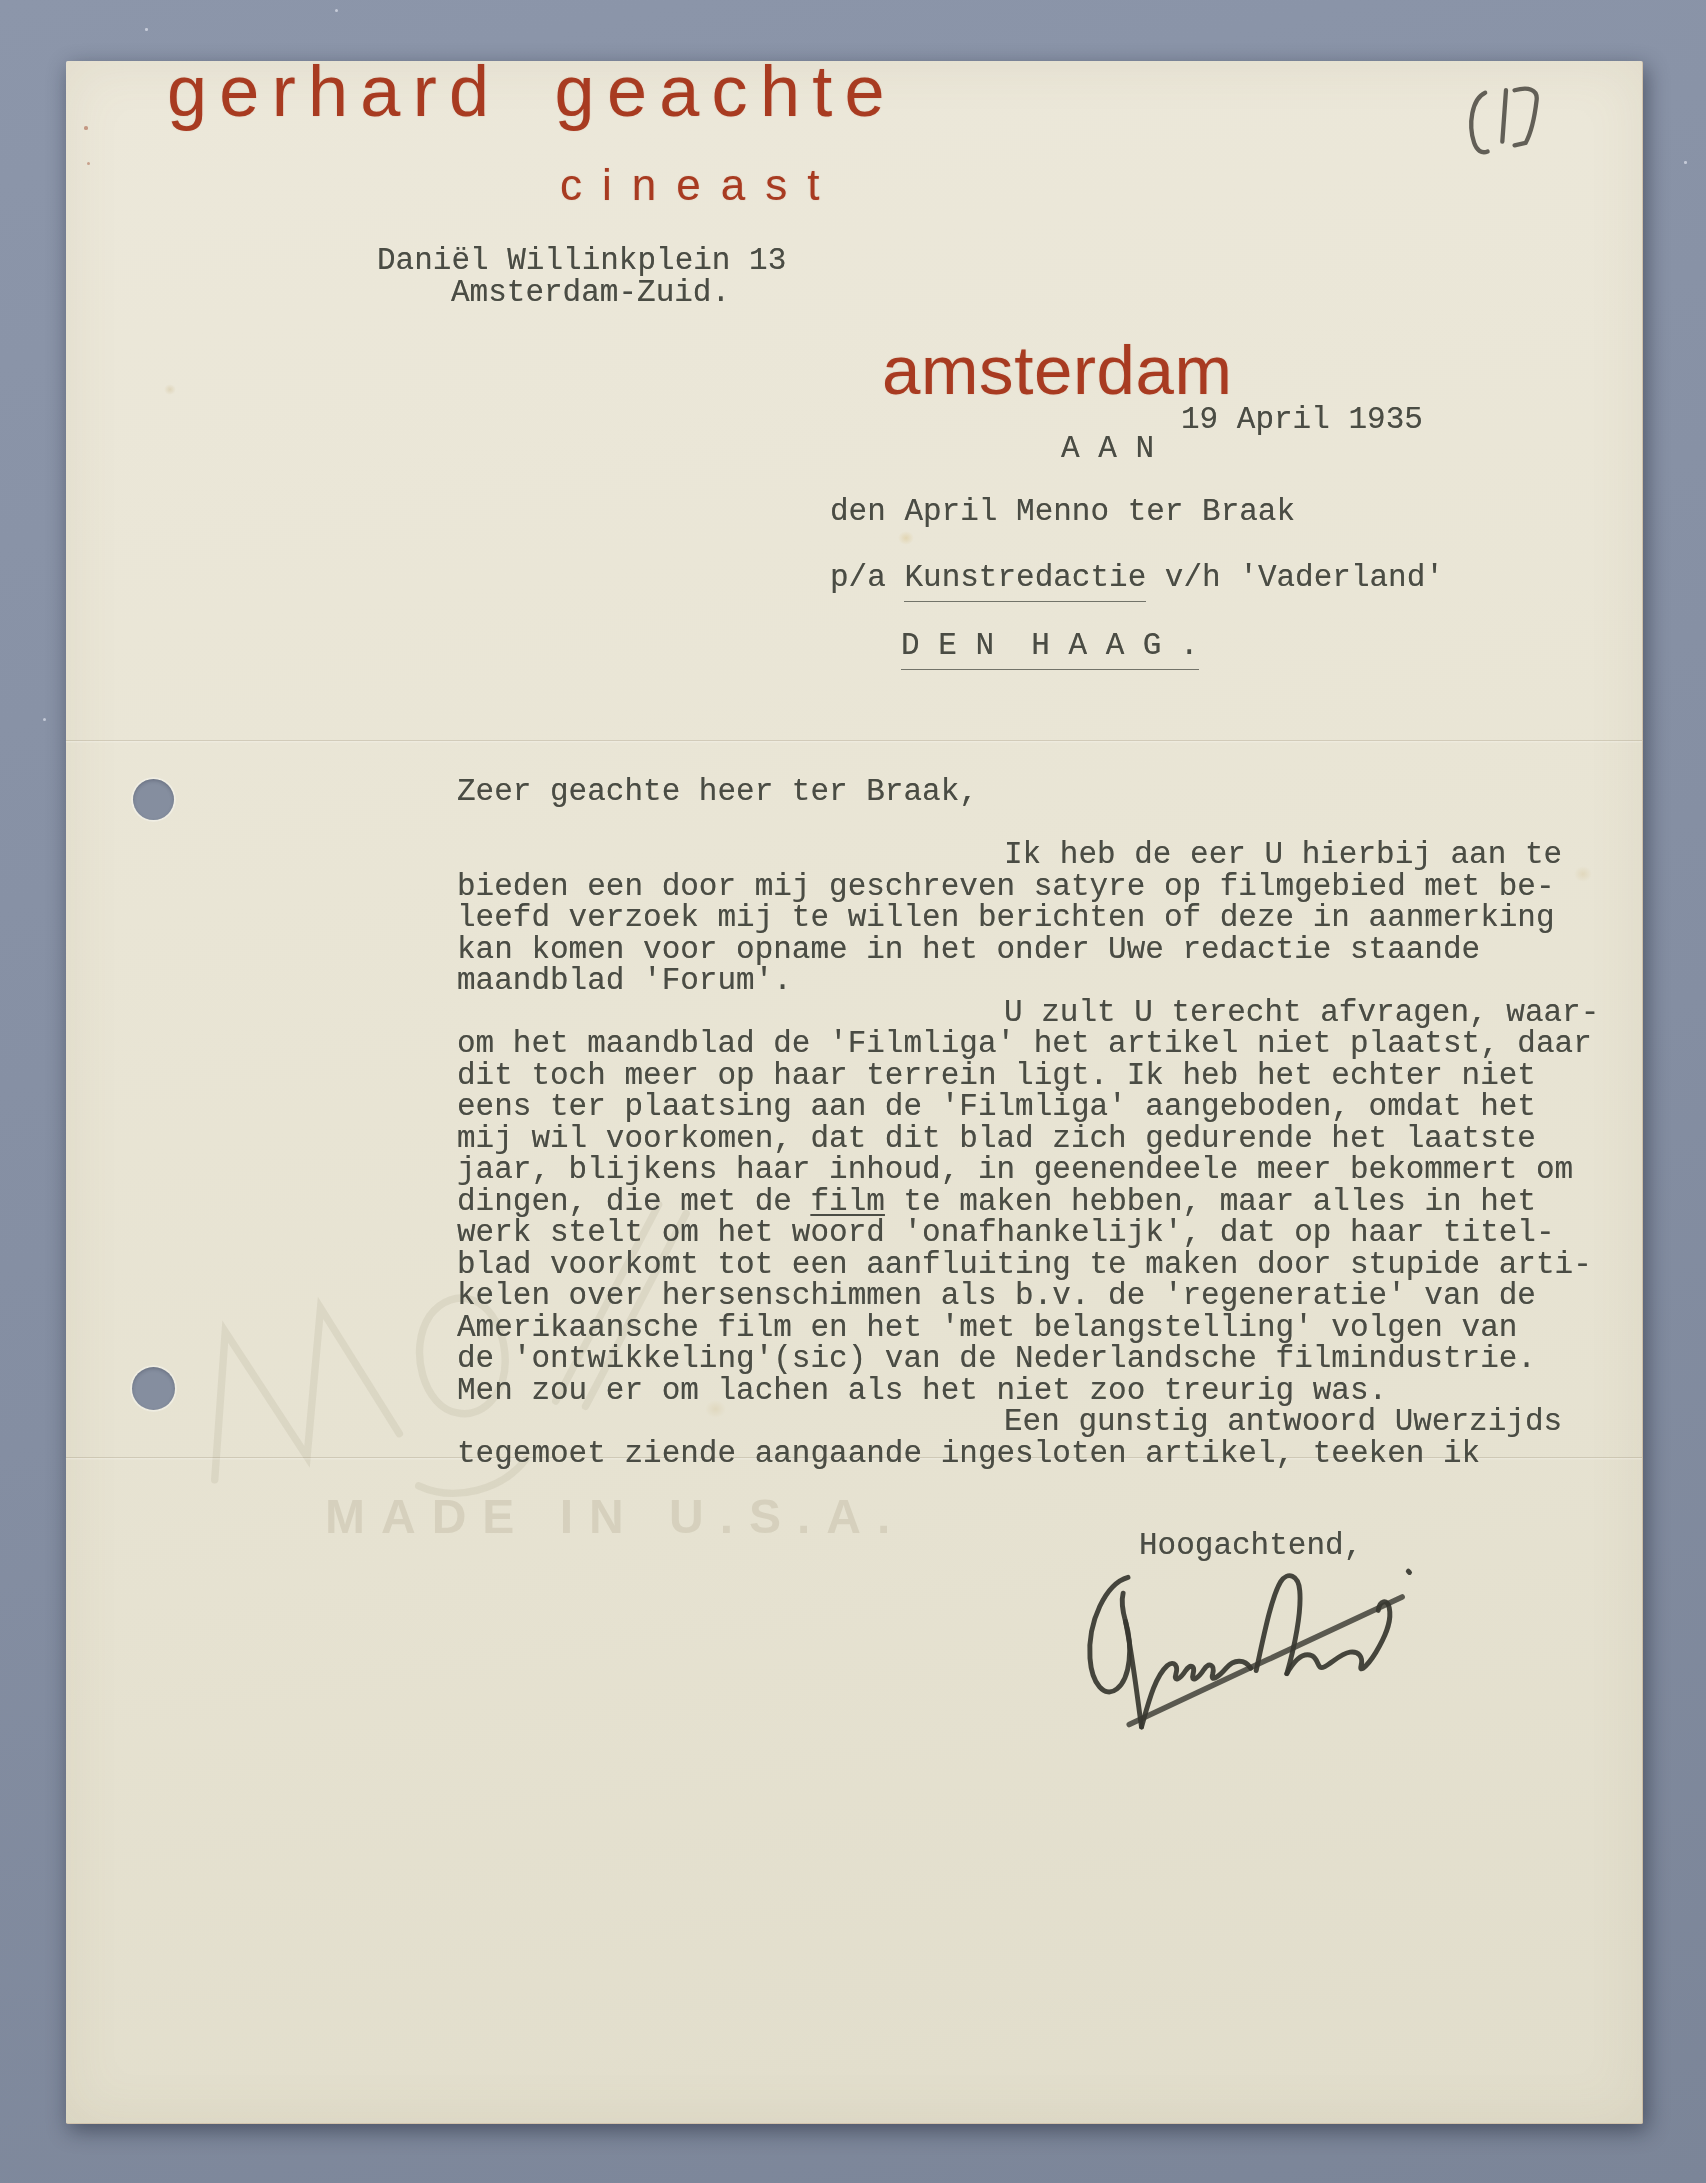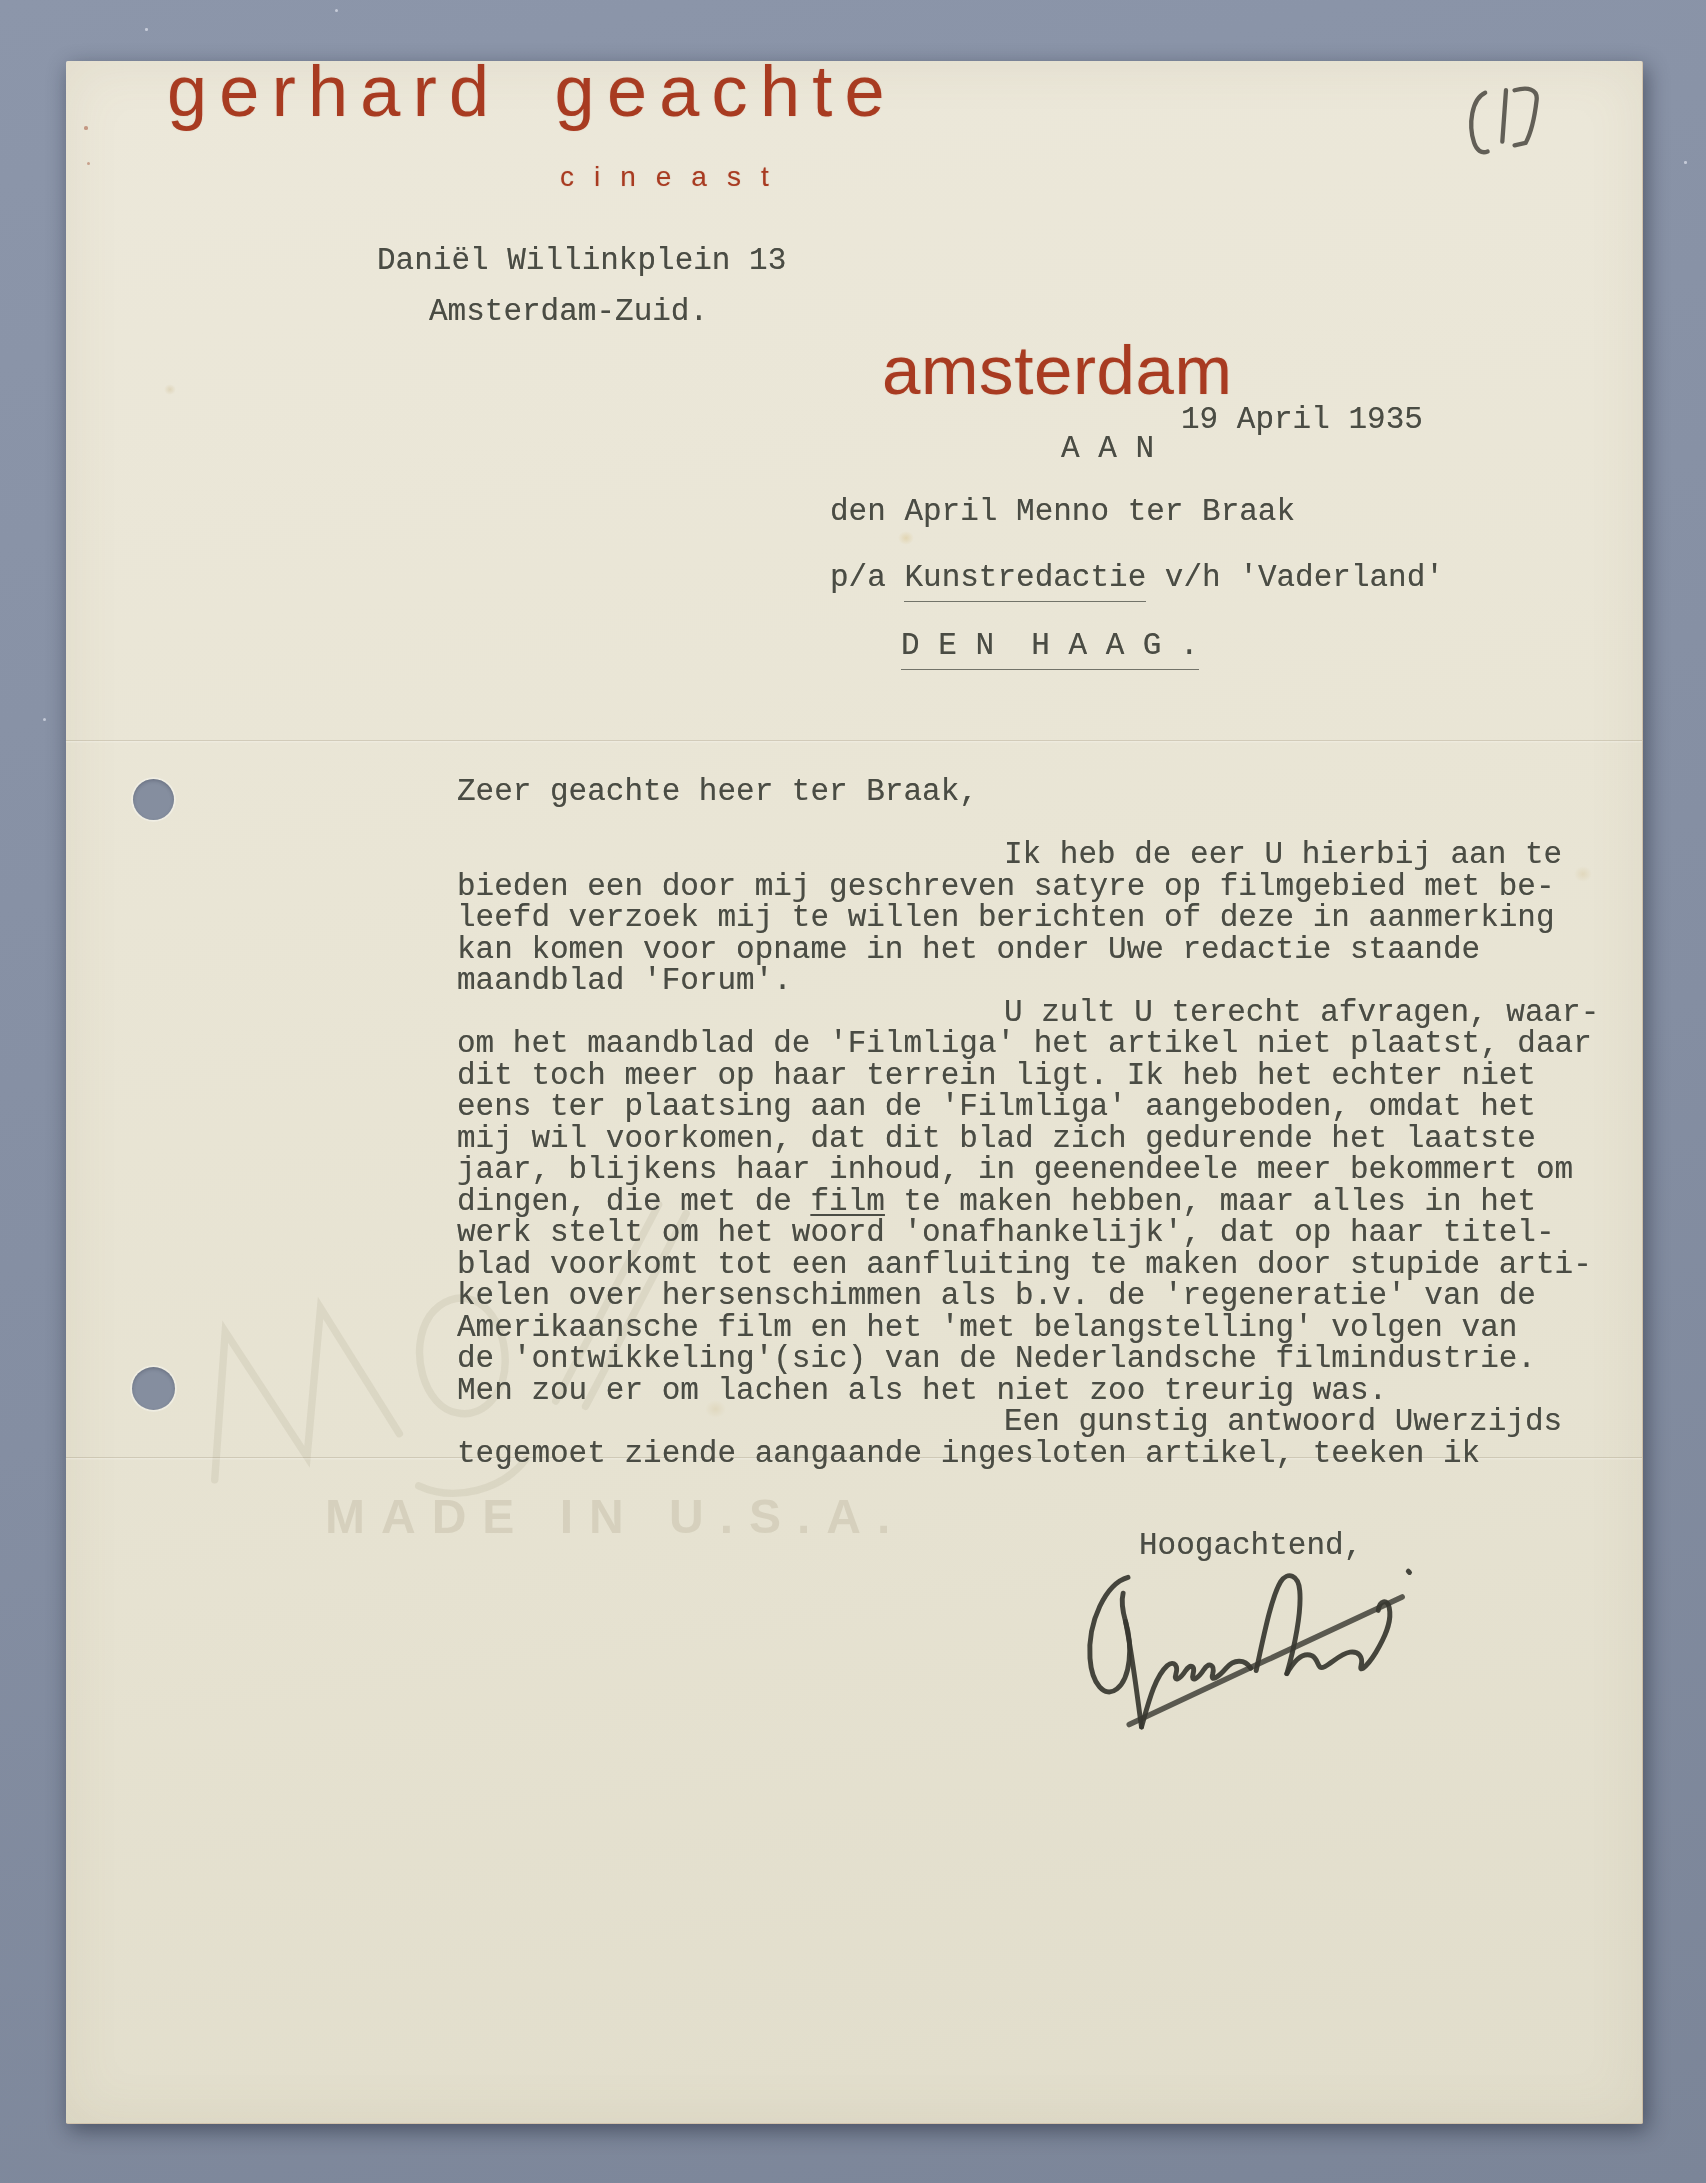--- a/index.html
+++ b/index.html
@@ -79,23 +79,23 @@
 
   <svg role="img" style="left:1391px;top:23px;" width="98" height="86" viewBox="0 0 160 140" aria-label="(1)">
     <g fill="none" stroke="rgba(78,76,68,.88)" stroke-width="7" stroke-linecap="round">
       <path d="M46,14 C24,24 18,66 28,96 C32,108 40,114 50,110"></path>
       <path d="M80,10 L74,94"></path>
       <path d="M94,10 C116,4 132,8 130,26 C127,52 122,78 112,96 L94,100"></path>
     </g>
   </svg>
 
   <div class="red-print" style="left:101px;top:-6.1px;font-size:72px;letter-spacing:12.3px;word-spacing:21px;">gerhard geachte</div>
-  <div class="red-print" style="left:494px;top:102px;font-size:28px;letter-spacing:20px;">cineast</div>
+  <div class="red-print" style="left:494px;top:102px;font-size:44px;letter-spacing:20px;">cineast</div>
   <div class="typed" style="left:311px;top:184px;">Daniël Willinkplein 13</div>
-  <div class="typed" style="left:363px;top:216px;margin-top:19px;">Amsterdam-Zuid.</div>
+  <div class="typed" style="left:385px;top:216px;">Amsterdam-Zuid.</div>
 
   <div class="red-print" style="left:816px;top:275px;font-size:69px;letter-spacing:0.6px;">amsterdam</div>
   <div class="typed" style="left:1115px;top:295px;margin-top:48px;">19 April 1935</div>
 
   <div class="typed" style="left:995px;top:372px;">A A N</div>
   <div class="typed" style="left:764px;top:435px;">den April Menno ter Braak</div>
   <div class="typed" style="left:764px;top:501px;"><span>p/a </span><span class="ul-part">Kunstredactie</span><span> v/h 'Vaderland'</span></div>
   <div class="typed" style="left:835px;top:569px;"><span class="ul-part">D E N  H A A G .</span></div>
 
   <div class="typed" id="body-text" style="left:391px;top:715px;"><div class="tl">Zeer geachte heer ter Braak,</div><div class="tl">&nbsp;</div><div class="tl ind">Ik heb de eer U hierbij aan te</div><div class="tl">bieden een door mij geschreven satyre op filmgebied met be-</div><div class="tl">leefd verzoek mij te willen berichten of deze in aanmerking</div><div class="tl">kan komen voor opname in het onder Uwe redactie staande</div><div class="tl">maandblad 'Forum'.</div><div class="tl ind">U zult U terecht afvragen, waar-</div><div class="tl">om het maandblad de 'Filmliga' het artikel niet plaatst, daar</div><div class="tl">dit toch meer op haar terrein ligt. Ik heb het echter niet</div><div class="tl">eens ter plaatsing aan de 'Filmliga' aangeboden, omdat het</div><div class="tl">mij wil voorkomen, dat dit blad zich gedurende het laatste</div><div class="tl">jaar, blijkens haar inhoud, in geenendeele meer bekommert om</div><div class="tl">dingen, die met de <span class="uw">film</span> te maken hebben, maar alles in het</div><div class="tl">werk stelt om het woord 'onafhankelijk', dat op haar titel-</div><div class="tl">blad voorkomt tot een aanfluiting te maken door stupide arti-</div><div class="tl">kelen over hersenschimmen als b.v. de 'regeneratie' van de</div><div class="tl">Amerikaansche film en het 'met belangstelling' volgen van</div><div class="tl">de 'ontwikkeling'(sic) van de Nederlandsche filmindustrie.</div><div class="tl">Men zou er om lachen als het niet zoo treurig was.</div><div class="tl ind">Een gunstig antwoord Uwerzijds</div><div class="tl">tegemoet ziende aangaande ingesloten artikel, teeken ik</div></div>

